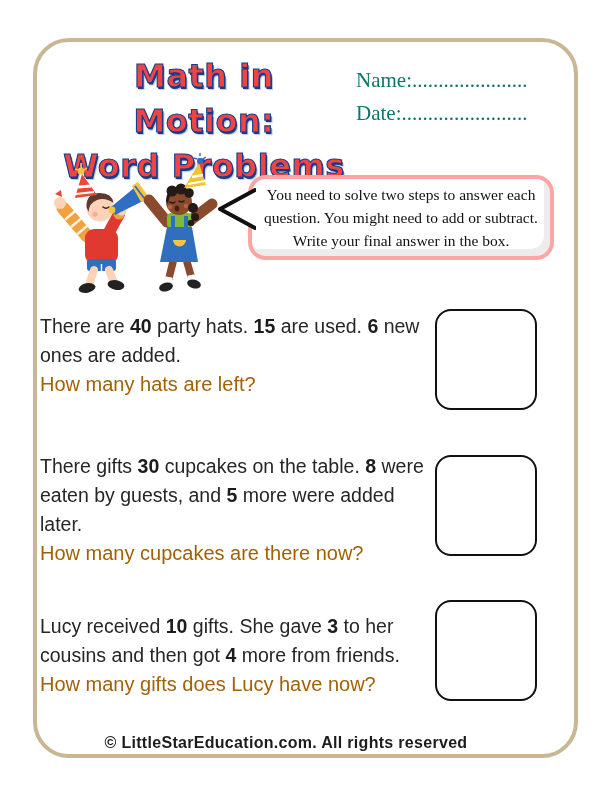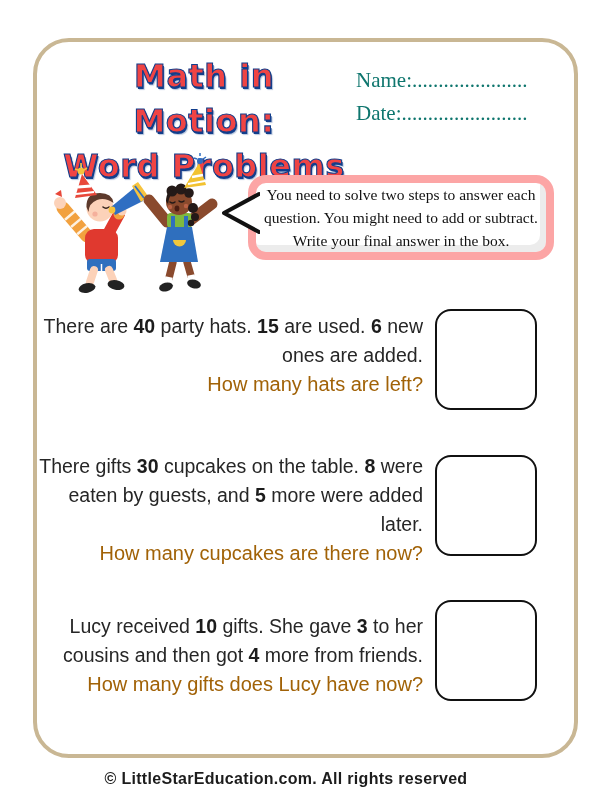--- a/index.html
+++ b/index.html
@@ -20,41 +20,41 @@
     -webkit-text-stroke:1.1px #123e8c;
     text-shadow:1px 2px 0 #123e8c,2px 3px 1px rgba(18,62,140,.30);
   }
   
   .iddock{position:absolute;left:356px;top:64px;width:200px;
     font-family:"Liberation Serif",serif;font-size:21px;line-height:33px;color:#0f766e;}
   .idrow{white-space:nowrap;}
   
   .bubble{
     position:absolute;left:248px;top:175px;width:306px;height:85px;box-sizing:border-box;
-    background:#fff;border:8px solid #fca5a5;border-radius:18px;
+    background:#fff;border:4px solid #fca5a5;border-radius:18px;
     box-shadow:inset -6px -7px 0 0 #ececec;
     display:flex;flex-direction:column;justify-content:center;align-items:center;
   }
   .bubble .bline{
     font-family:"Liberation Serif",serif;font-size:15.5px;line-height:23px;color:#111;
     white-space:nowrap;text-align:center;
   }
   .bubble-tail{position:absolute;left:-36px;top:8px;width:40px;height:44px;}
   
-  .q{position:absolute;left:27px;width:396px;text-align:right;color:#262626;}
+  .q{position:absolute;left:40px;width:396px;text-align:left;color:#262626;}
   .qtext{font-size:19.5px;line-height:29px;}
   .qtext b{font-weight:700;color:#1c1c1c;}
   .qprompt{font-size:20px;line-height:29px;font-weight:400;color:#a16207;}
   .abox{
     position:absolute;left:435px;width:102px;height:101px;box-sizing:border-box;
     border:2.5px solid #111;border-radius:16px;background:#fff;
   }
   
   .footer{
-    position:absolute;left:0;top:770px;width:572px;text-align:center;
+    position:absolute;left:0;top:734px;width:572px;text-align:center;
     font-size:16px;font-weight:600;color:#1c1c1c;letter-spacing:.3px;
   }
 </style>
 </head>
 <body>
 
 <div class="sheet-border"></div>
 
 <div class="title-wrap">
   <div class="title-line">Math in Motion:</div>

